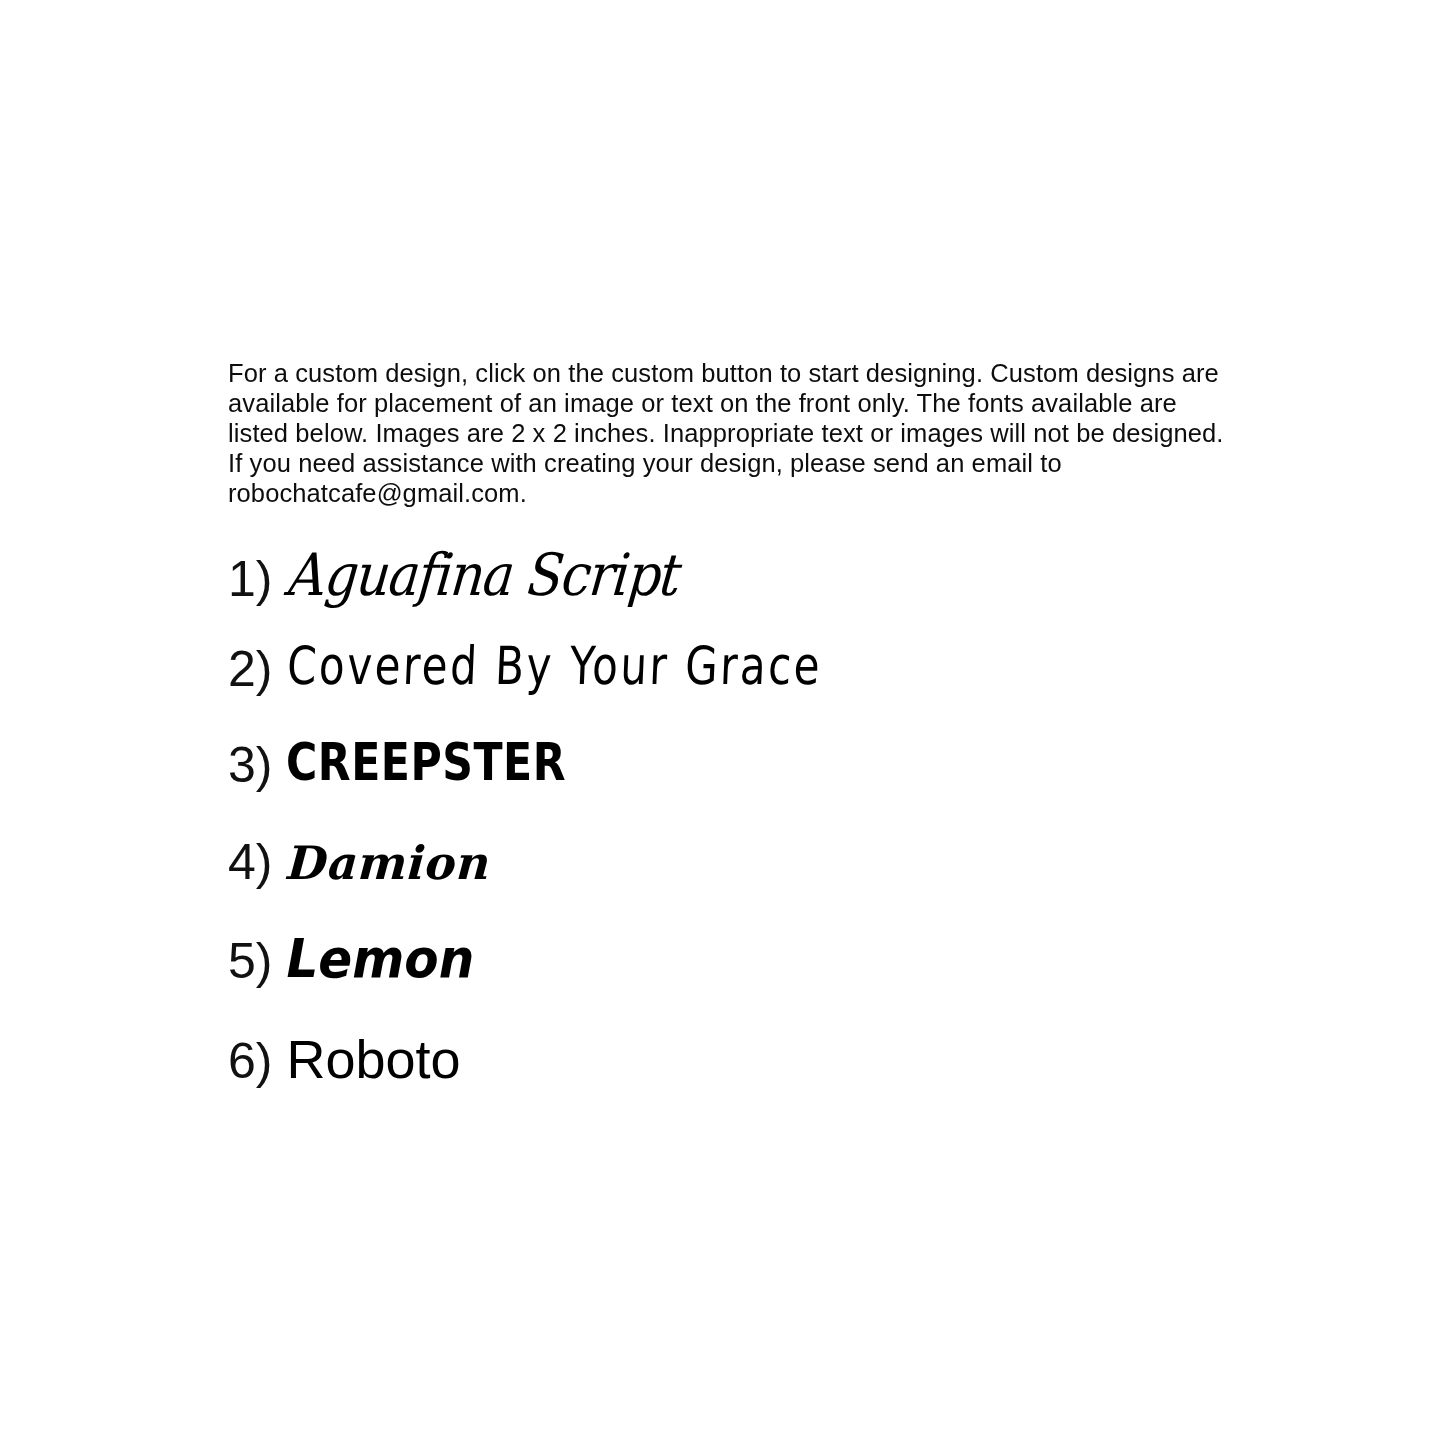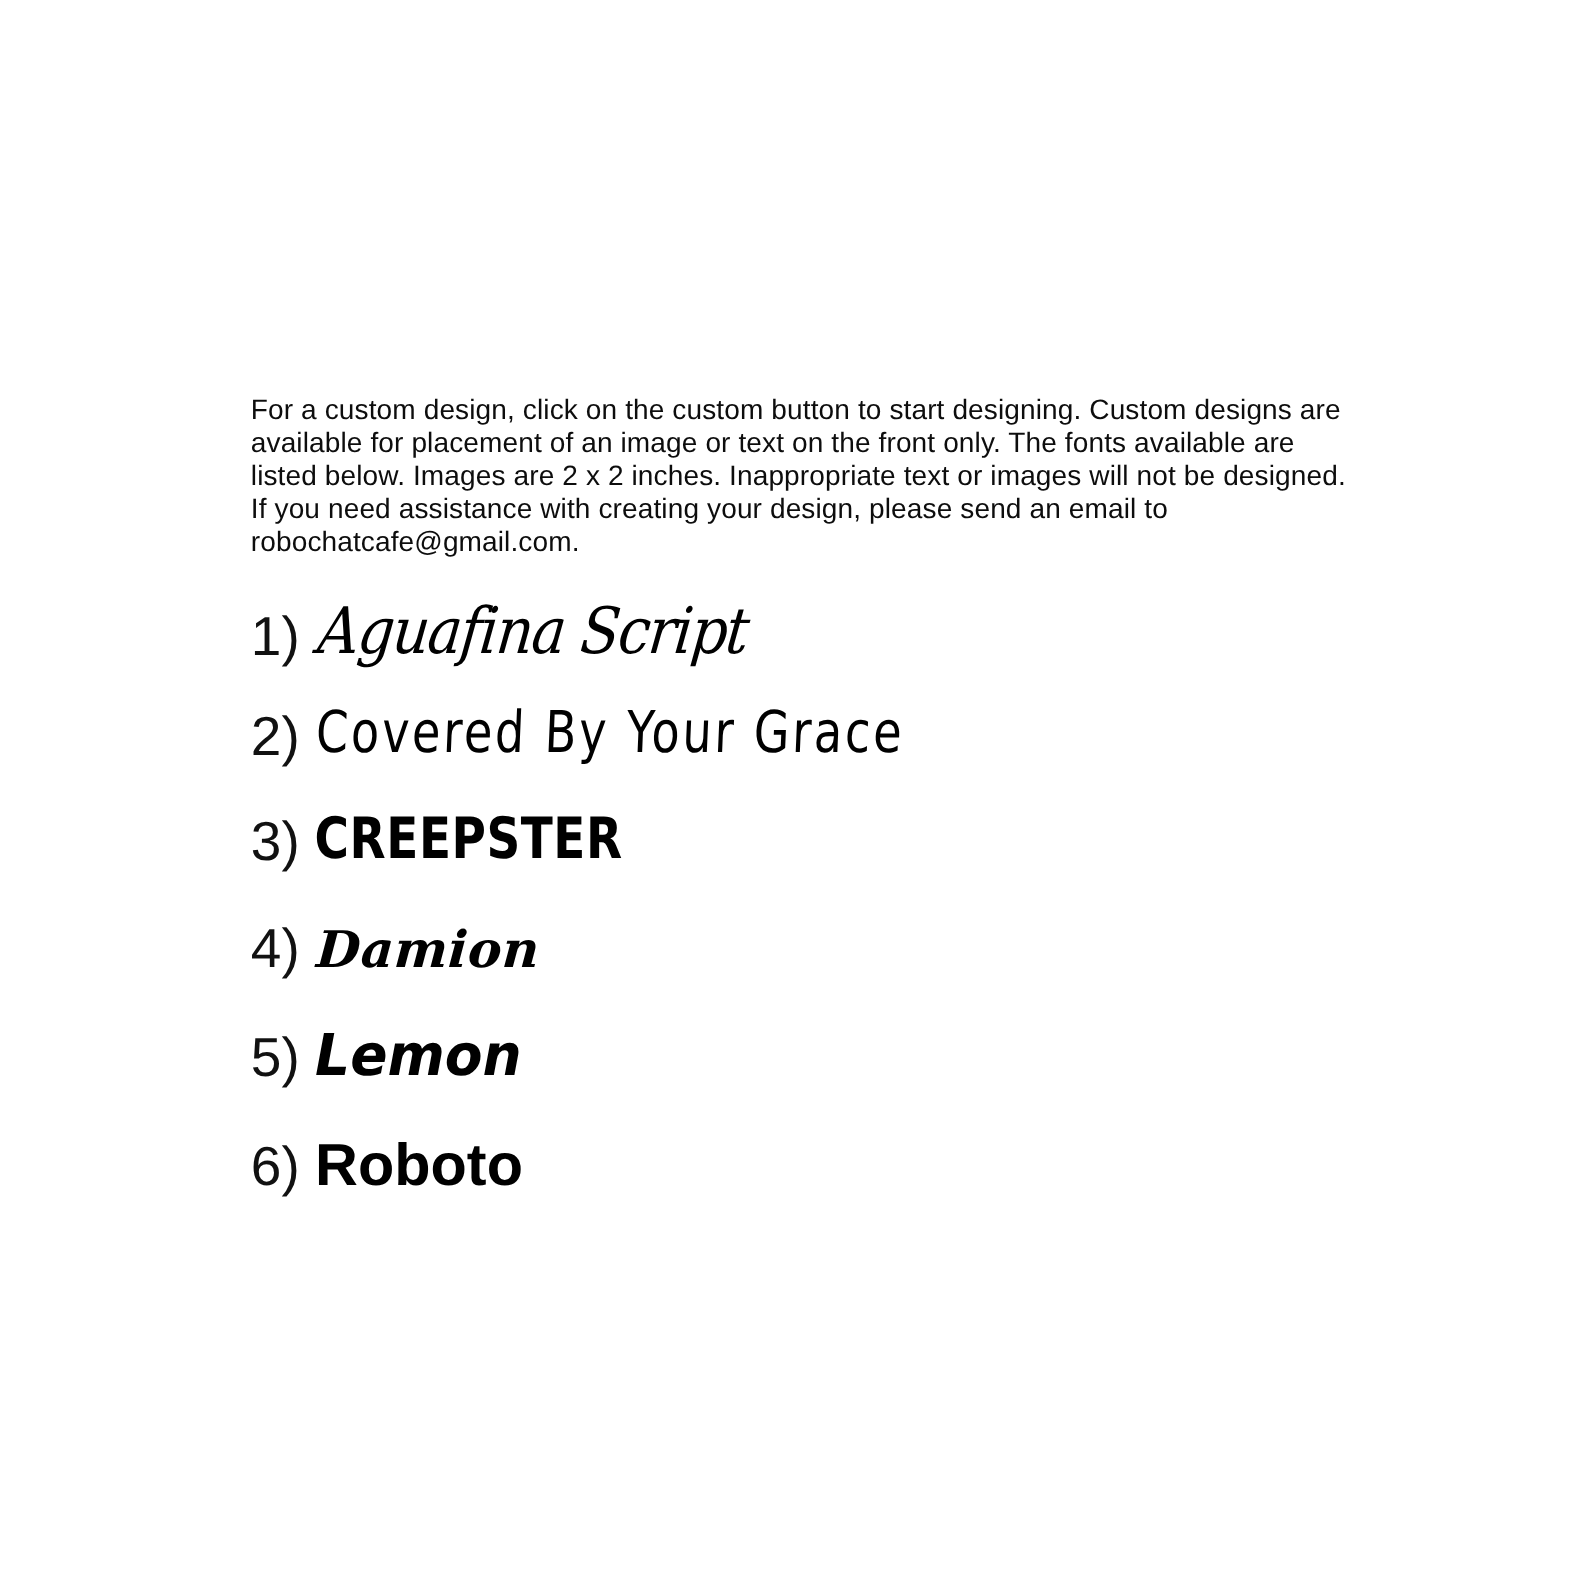--- a/index.html
+++ b/index.html
@@ -100,21 +100,21 @@
     font-size: 50px;
     font-weight: 700;
     letter-spacing: 0px;
     transform: scaleY(1.05);
     transform-origin: left bottom;
     display: inline-block;
   }
   .s-roboto {
     font-family: "Liberation Sans", sans-serif;
     font-size: 54px;
-    font-weight: 700;
+    font-weight: 400;
     letter-spacing: 0px;
     display: inline-block;
   }
 </style>
 </head>
 <body>
 
 <div class="page">
 
   <p class="intro">For a custom design, click on the custom button to start designing. Custom designs are available for placement of an image or text on the front only. The fonts available are listed below. Images are 2 x 2 inches. Inappropriate text or images will not be designed. If you need assistance with creating your design, please send an email to robochatcafe@gmail.com.</p>

